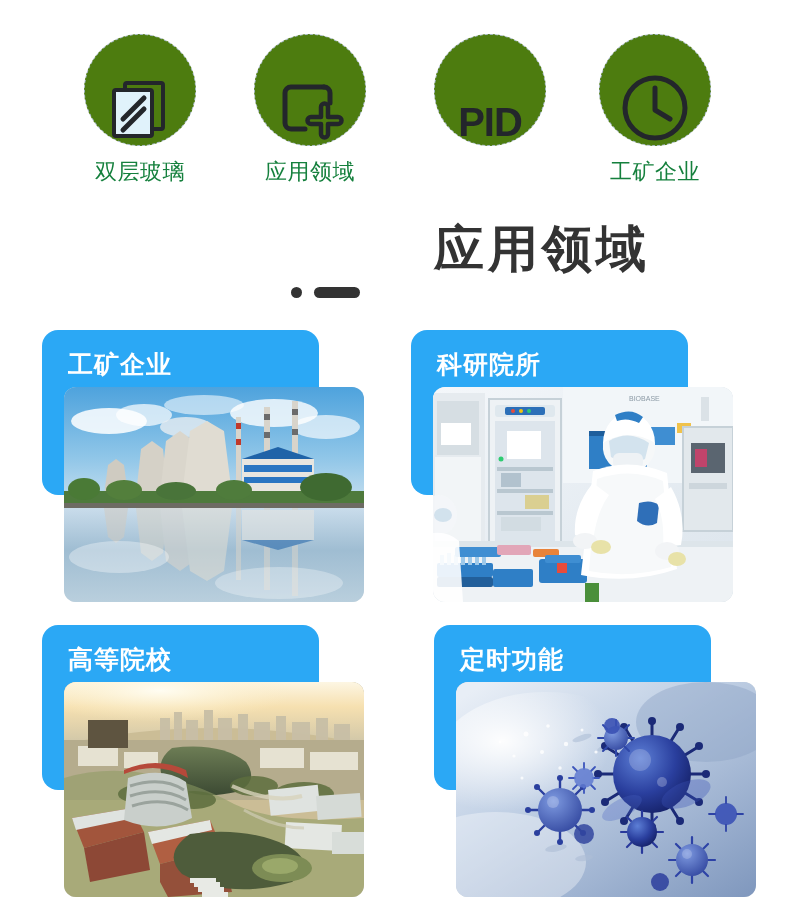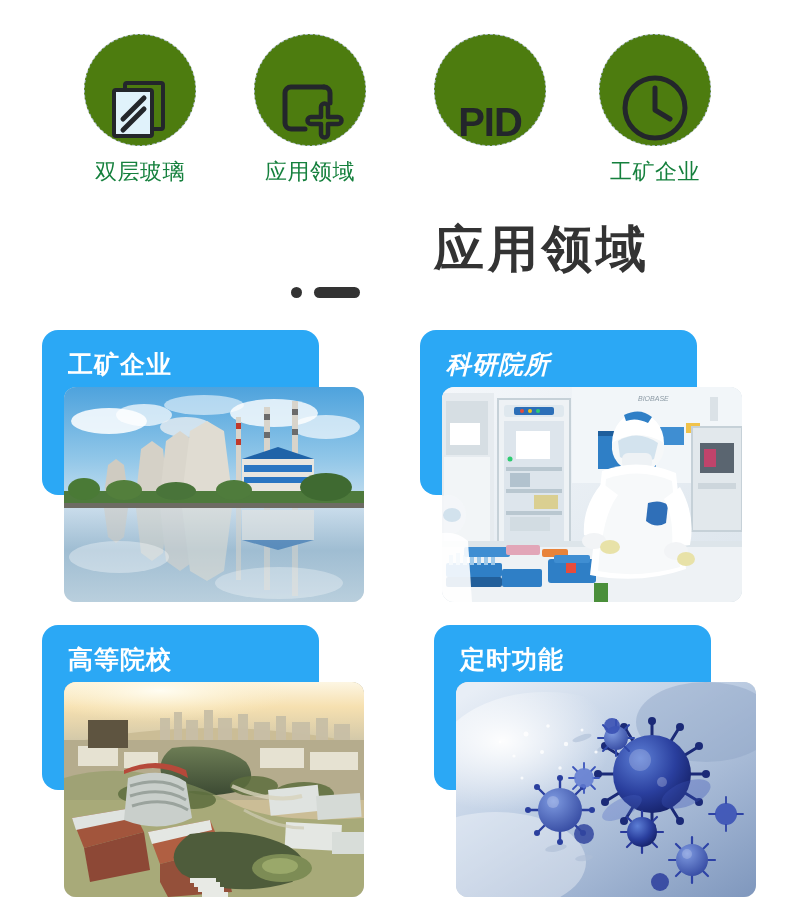--- a/index.html
+++ b/index.html
@@ -272,21 +272,21 @@
           <rect x="228" y="121" width="6" height="88" fill="#d8d4cb"></rect>
           <rect x="178" y="123" width="72" height="30" fill="#e8e6e0"></rect>
           <path d="M178 153 L214 163 L250 153 Z" fill="#1f63a8"></path>
         </g>
         <ellipse cx="55" cy="170" rx="50" ry="16" fill="#ffffff" opacity=".35"></ellipse>
         <ellipse cx="215" cy="196" rx="64" ry="16" fill="#ffffff" opacity=".3"></ellipse>
       </svg>
     </div>
   </div>
 
-  <div class="card" style="left:420px; top:0px;font-style:italic;">
+  <div class="card" style="left:411px; top:0px;">
     <div class="card-banner">
       <div class="card-banner-label">科研院所</div>
     </div>
     <div class="card-photo">
       <svg viewBox="0 0 300 215" preserveAspectRatio="none">
         <defs>
           <linearGradient id="lab-bg" x1="0" y1="0" x2="1" y2="1">
             <stop offset="0%" stop-color="#f4f7fa"></stop>
               <stop offset="100%" stop-color="#dbe4ec"></stop>
           </linearGradient>

